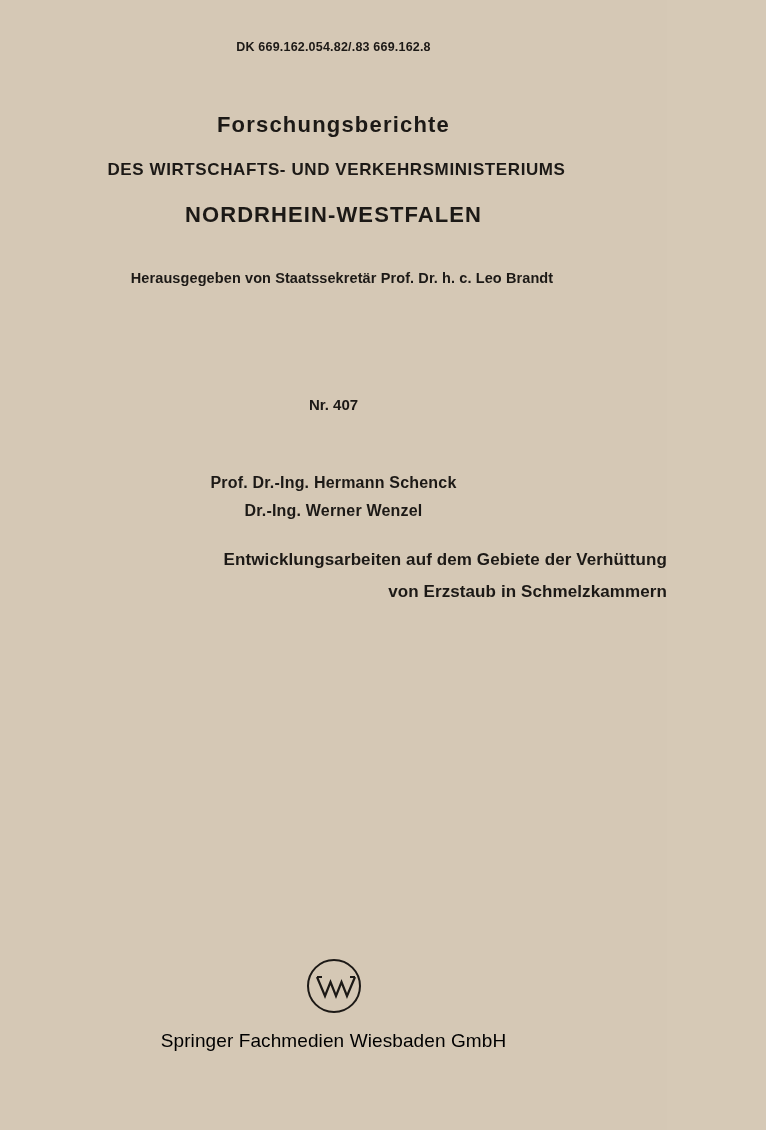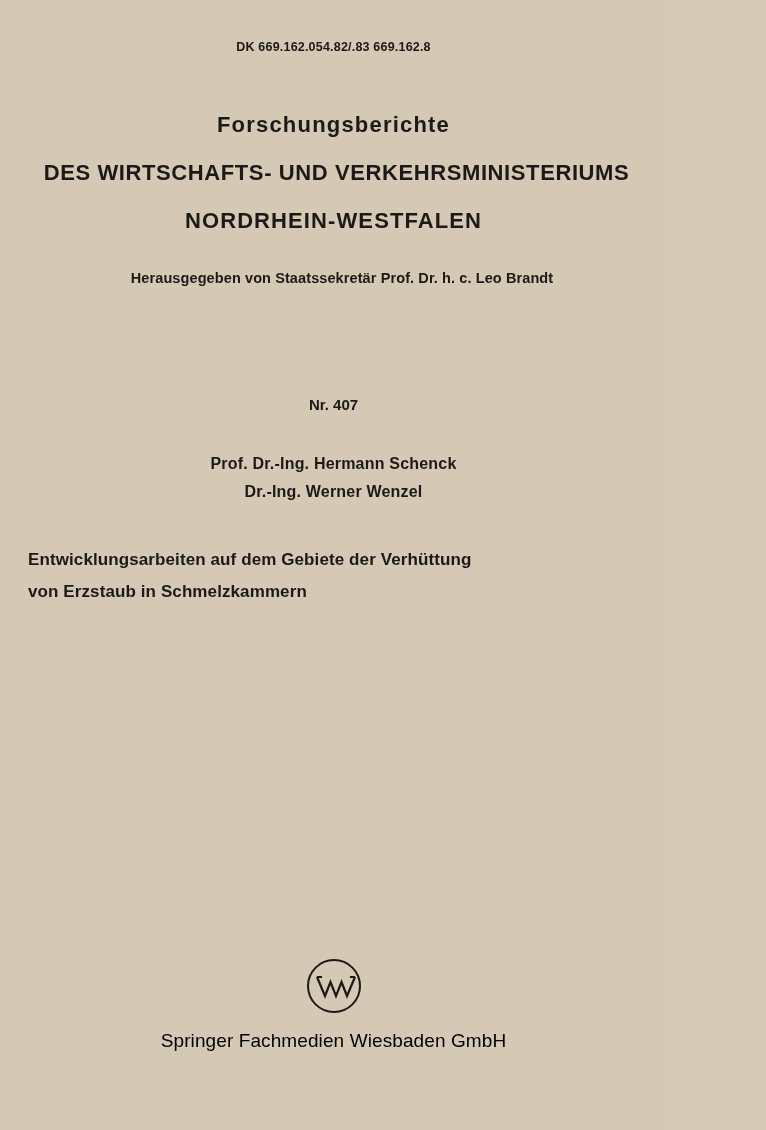--- a/index.html
+++ b/index.html
@@ -40,21 +40,21 @@
     text-align: center;
   }
   .series-1 {
     font-size: 22px;
     font-weight: bold;
     letter-spacing: 1.2px;
     margin-bottom: 22px;
     color: #1c1916;
   }
   .series-2 {
-    font-size: 22px;
+    font-size: 17px;
     font-weight: bold;
     letter-spacing: 0.6px;
     margin-bottom: 22px;
     color: #1c1916;
     padding-left: 6px;
   }
   .series-3 {
     font-size: 22px;
     font-weight: bold;
     letter-spacing: 1.1px;
@@ -77,38 +77,38 @@
     top: 396px;
     left: 0;
     right: 0;
     text-align: center;
     font-size: 15px;
     font-weight: bold;
     color: #1c1916;
   }
   .authors {
     position: absolute;
-    top: 450px;
+    top: 469px;
     left: 0;
     right: 0;
     text-align: center;
   }
   .author {
     font-size: 16px;
     font-weight: bold;
     letter-spacing: 0.2px;
     line-height: 1.75;
     color: #1c1916;
   }
   .title-block {
     position: absolute;
     top: 544px;
     left: 0;
     right: 0;
-    text-align: left;
+    text-align: right;
     margin-left: 28px;
   }
   .title-line {
     font-size: 17px;
     font-weight: bold;
     letter-spacing: 0.1px;
     line-height: 1.9;
     color: #1c1916;
   }
   .publisher-block {

